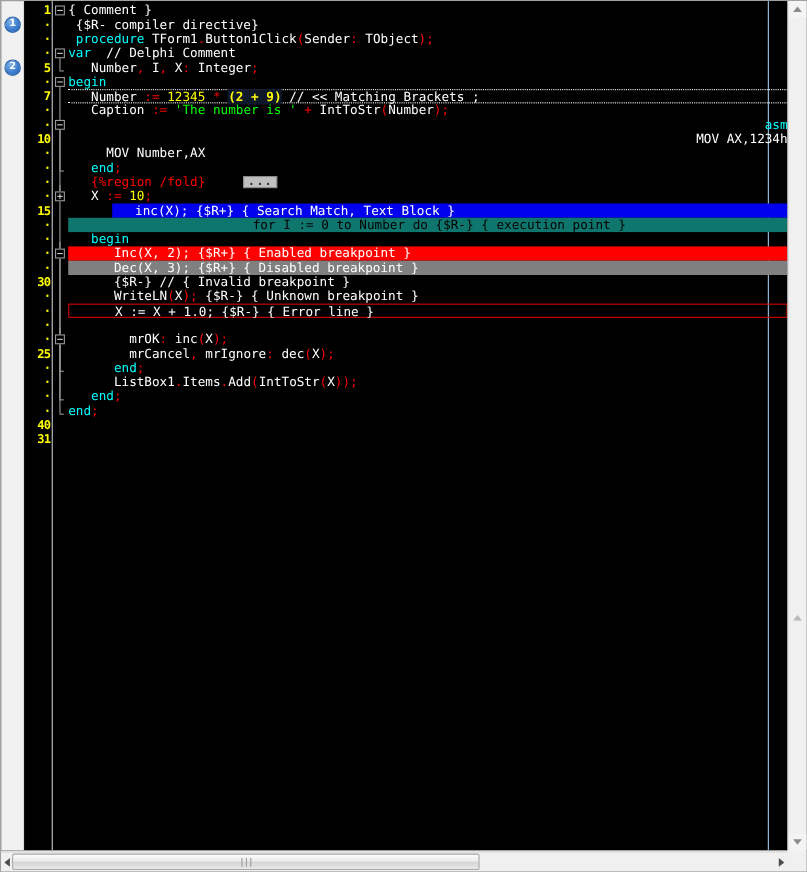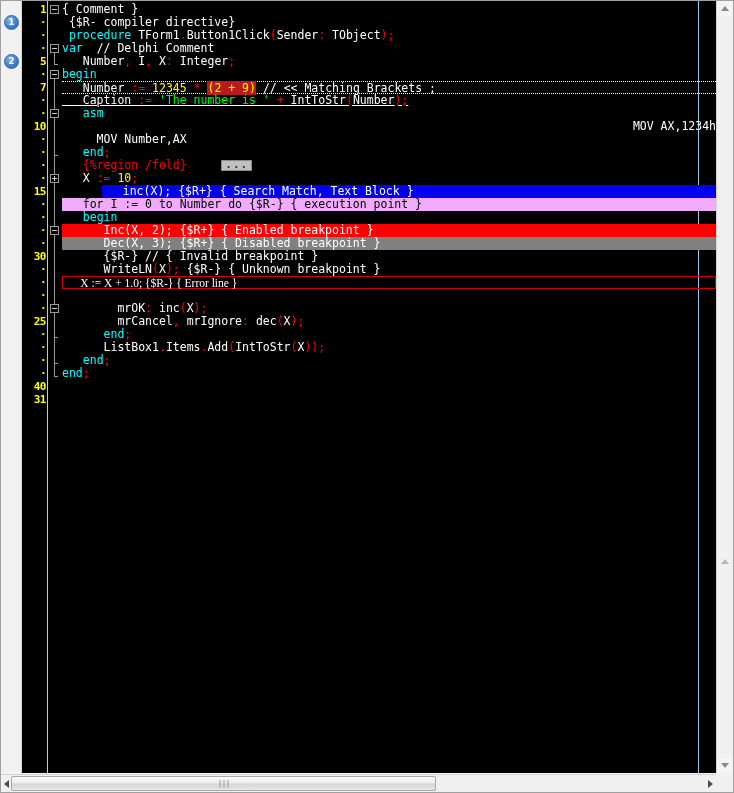--- a/index.html
+++ b/index.html
@@ -84,24 +84,24 @@
     color:#ffffff;
   }
   .row .t{white-space:pre;}
   
   .margin-guide{
     position:absolute;left:636px;top:0;width:1px;height:772px;
     background:#9ec6e8;
   }
   
   .hl-blue{background:#0000ee;}
-  .hl-white{background:#f0abfc;}
+  .hl-white{background:#0f766e;text-align:center;}
   .hl-red{background:#ff0000;}
   .hl-gray{background:#808080;}
-  .box-red{border:1px solid #d00000;box-sizing:border-box;height:13px;font-family:Liberation Serif, serif;}
+  .box-red{border:1px solid #d00000;box-sizing:border-box;height:13px;}
   .box-dotted{
     border-top:1px dotted #ffffff;border-bottom:1px dotted #ffffff;
     box-sizing:border-box;height:13px;
   }
   .foldellipsis{
     display:inline-block;background:#c0c0c0;color:#303030;
     border:1px solid #8a8a8a;box-sizing:border-box;
     height:11px;line-height:8px;padding:0 3px;font-size:11px;
     vertical-align:middle;font-weight:bold;letter-spacing:1px;
   }
@@ -113,21 +113,21 @@
   .c-punc{color:#ff0000;}
   .c-num{color:#ffff00;}
   .c-str{color:#00ff00;}
   .c-asm{color:#ffffff;}
   .c-region{color:#ff0000;}
   .c-op{color:#ff0000;}
   .on-white{color:#000000;}
   .on-blue{color:#ffffff;}
   .on-red{color:#ffffff;}
   .on-gray{color:#ffffff;}
-  .bracket-hl{background:#b91c1c;color:#ffff00;}
+  .bracket-hl{background:#0f172a;color:#ffff00;font-weight:bold;}
   
   .vscroll{
     position:absolute;right:1px;top:1px;width:17px;height:772px;
     background:#f0f0f0;border-left:1px solid #d4d4d4;box-sizing:border-box;
   }
   .hscroll{
     position:absolute;left:1px;bottom:1px;width:715px;height:18px;
     background:#f0f0f0;border-top:1px solid #d4d4d4;box-sizing:border-box;
   }
   .corner{
@@ -222,22 +222,22 @@
       </div>
     <div class="code" id="codearea">
       <div class="margin-guide"></div>
     <div class="row" style="top: 2px;"><span class="t c-comment">{ Comment }</span></div>
         <div class="row" style="top: 15px;"><span class="t c-directive"> {$R- compiler directive}</span></div>
         <div class="row" style="top: 28px;"><span class="t c-id"> </span><span class="t c-kw">procedure</span><span class="t c-id"> TForm1</span><span class="t c-punc">.</span><span class="t c-id">Button1Click</span><span class="t c-punc">(</span><span class="t c-id">Sender</span><span class="t c-punc">:</span><span class="t c-id"> TObject</span><span class="t c-punc">);</span></div>
         <div class="row" style="top: 41px;"><span class="t c-kw">var</span><span class="t c-comment">  // Delphi Comment</span></div>
         <div class="row" style="top: 54px;"><span class="t c-id">   Number</span><span class="t c-punc">,</span><span class="t c-id"> I</span><span class="t c-punc">,</span><span class="t c-id"> X</span><span class="t c-punc">:</span><span class="t c-id"> Integer</span><span class="t c-punc">;</span></div>
         <div class="row" style="top: 67px;"><span class="t c-kw">begin</span></div>
         <div class="row box-dotted" style="top: 80px;"><span class="t c-id">   Number </span><span class="t c-punc">:=</span><span class="t c-id"> </span><span class="t c-num">12345</span><span class="t c-id"> </span><span class="t c-op">*</span><span class="t c-id"> </span><span class="t bracket-hl">(2 + 9)</span><span class="t c-comment"> // &lt;&lt; Matching Brackets ;</span></div>
-        <div class="row" style="top: 93px; text-decoration: underline;"><span class="t c-id">   Caption </span><span class="t c-punc">:=</span><span class="t c-id"> </span><span class="t c-str">'The number is '</span><span class="t c-id"> </span><span class="t c-op">+</span><span class="t c-id"> IntToStr</span><span class="t c-punc">(</span><span class="t c-id">Number</span><span class="t c-punc">);</span></div>
-        <div class="row" style="top: 106px;"><span class="t c-id">   </span><span class="t c-kw">asm</span></div>
+        <div class="row" style="top: 93px;"><span class="t c-id">   Caption </span><span class="t c-punc">:=</span><span class="t c-id"> </span><span class="t c-str">'The number is '</span><span class="t c-id"> </span><span class="t c-op">+</span><span class="t c-id"> IntToStr</span><span class="t c-punc">(</span><span class="t c-id">Number</span><span class="t c-punc">);</span></div>
+        <div class="row" style="top: 106px; text-align: right;"><span class="t c-id">   </span><span class="t c-kw">asm</span></div>
         <div class="row" style="top: 119px; text-align: right;"><span class="t c-asm">     MOV AX,1234h</span></div>
         <div class="row" style="top: 132px;"><span class="t c-asm">     MOV Number,AX</span></div>
         <div class="row" style="top: 145px;"><span class="t c-id">   </span><span class="t c-kw">end</span><span class="t c-punc">;</span></div>
         <div class="row" style="top: 158px;"><span class="t c-id">   </span><span class="t c-region">{%region /fold}</span><span class="t">     </span><span class="foldellipsis">...</span></div>
         <div class="row" style="top: 171px;"><span class="t c-id">   X </span><span class="t c-punc">:=</span><span class="t c-id"> </span><span class="t c-num">10</span><span class="t c-punc">;</span></div>
         <div class="row hl-blue on-blue" style="top: 184px; margin-left: 40px;"><span class="t on-blue">   inc(X); {$R+} { Search Match, Text Block }</span></div>
         <div class="row hl-white on-white" style="top: 197px;"><span class="t on-white">   for I := 0 to Number do {$R-} { execution point }</span></div>
         <div class="row" style="top: 210px;"><span class="t c-id">   </span><span class="t c-kw">begin</span></div>
         <div class="row hl-red on-red" style="top: 223px;"><span class="t on-red">      Inc(X, 2); {$R+} { Enabled breakpoint }</span></div>
         <div class="row hl-gray on-gray" style="top: 236px;"><span class="t on-gray">      Dec(X, 3); {$R+} { Disabled breakpoint }</span></div>

